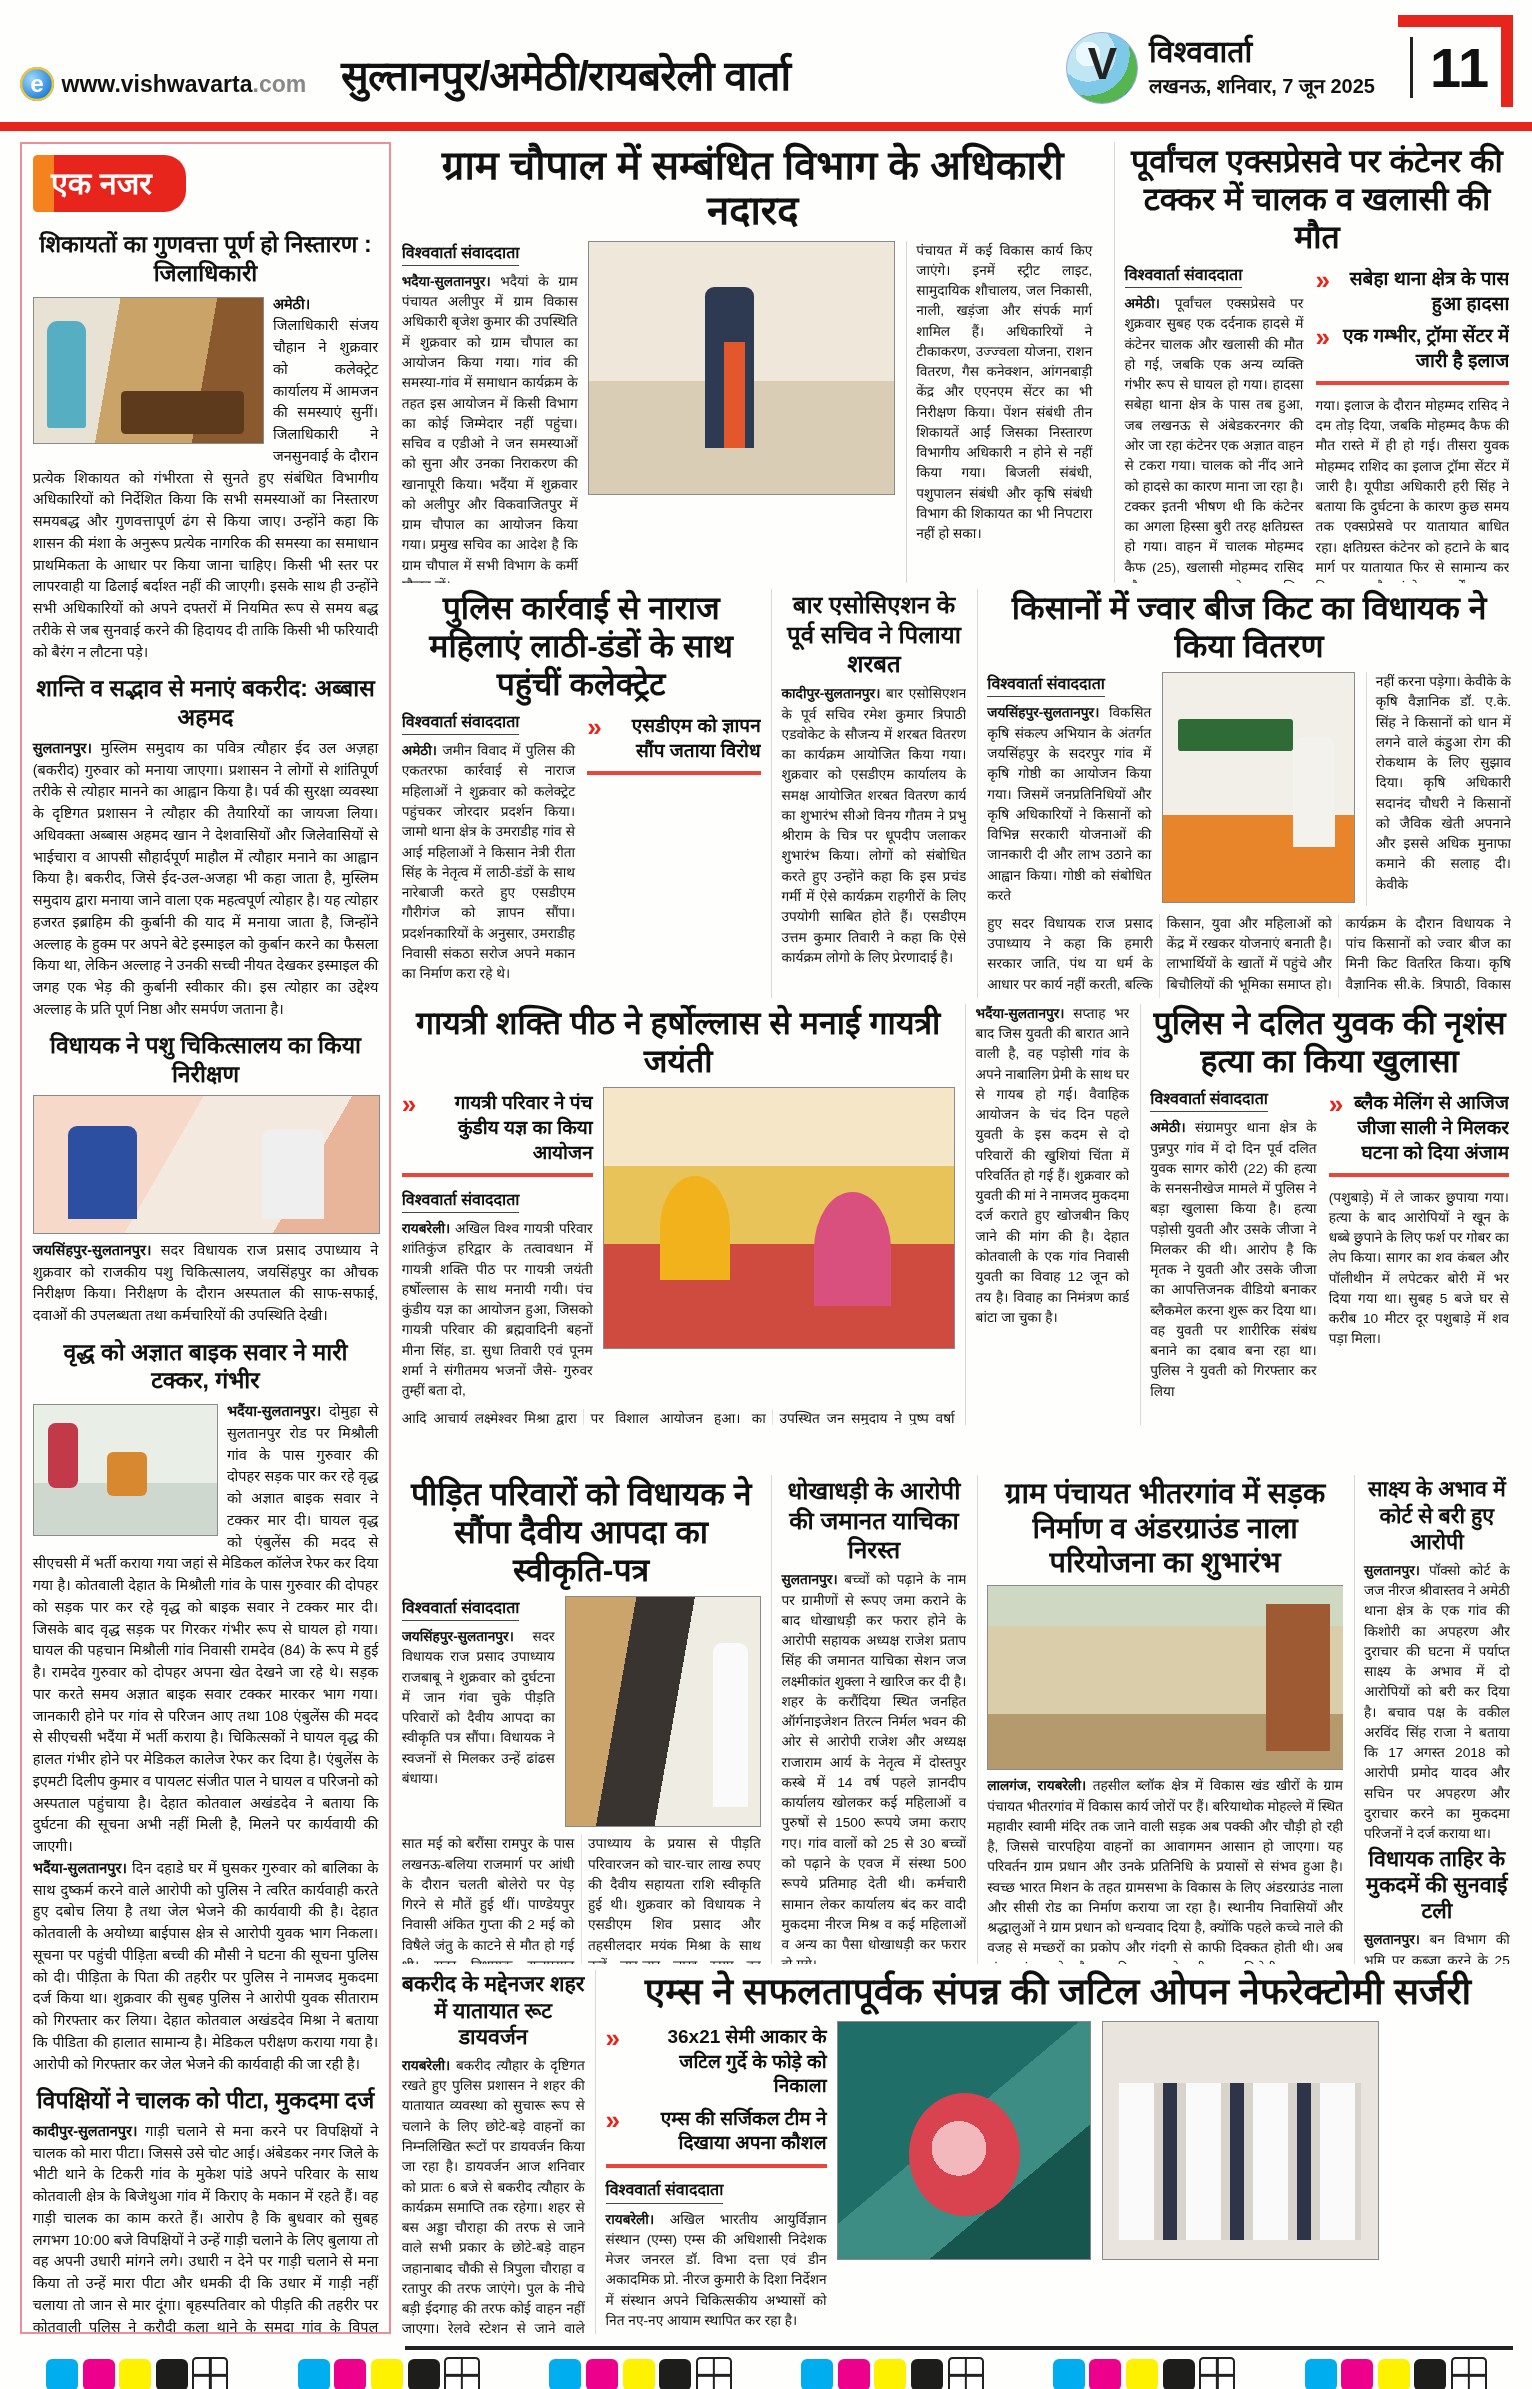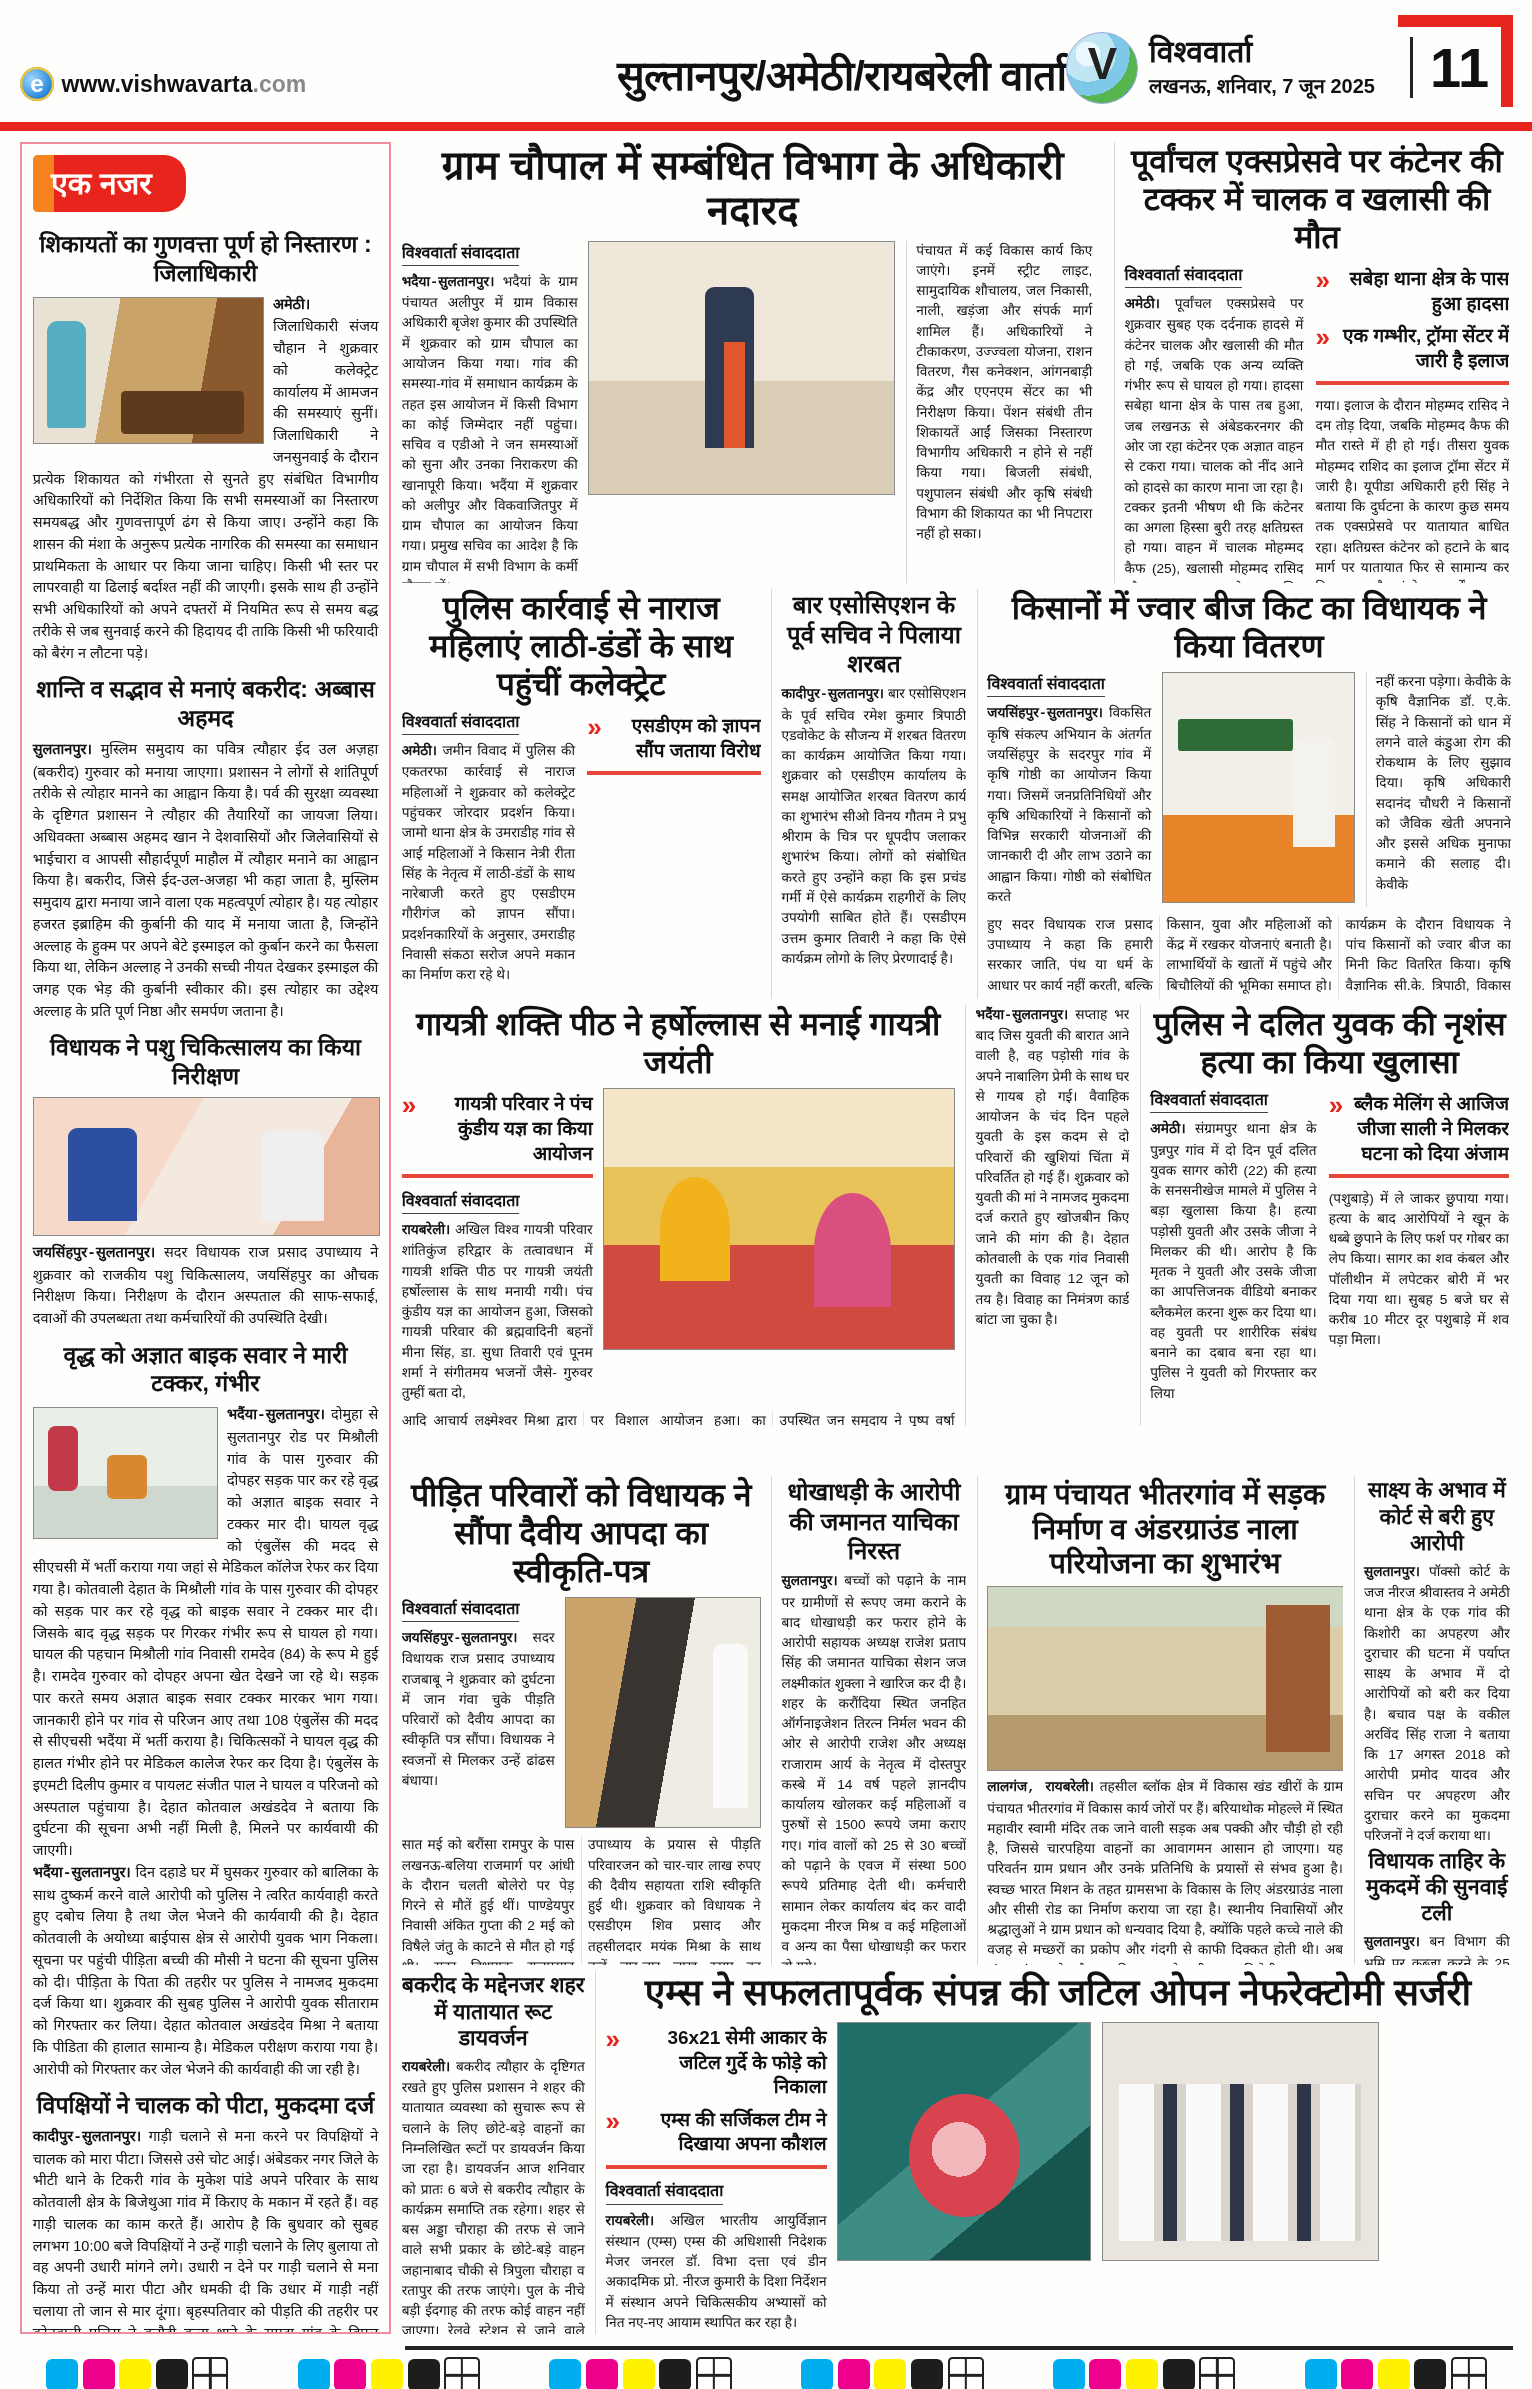--- a/index.html
+++ b/index.html
@@ -9,21 +9,21 @@
 
   
   .masthead{height:122px;display:flex;align-items:center;padding:0 20px;box-sizing:border-box;}
   .url-wrap{display:flex;align-items:center;gap:7.6px;width:321px;margin-top:46px;}
   .ie-icon{width:34px;height:34px;border-radius:50%;
            background:radial-gradient(circle at 35% 35%,#9fd8ff,#1e7fd6 70%);
            color:#fff;font-weight:bold;font-size:24.4px;line-height:34px;text-align:center;
            box-shadow:0 0 0 2.3px #f4c531 inset;}
   .url-text{font-size:23px;font-weight:700;}
   .url-text .grey{color:#888;}
-  .mast-center{flex:1;text-align:right;margin-top:26px;}
+  .mast-center{flex:1;text-align:left;margin-top:26px;}
   .section-title{font-size:41px;font-weight:800;letter-spacing:-0.8px;}
   .brand-wrap{display:flex;align-items:center;gap:10.7px;margin-top:13.7px;}
   .globe-logo{width:70px;height:70px;border-radius:50%;flex:0 0 auto;
       background:radial-gradient(circle at 30% 30%,#eaf8ff 0 18%,#bfe6f2 18% 40%,#7ec8e8 40% 60%,#57b54f 60% 78%,#2f8fd0 78% 100%);
       position:relative;border:1.5px solid #9ad;}
   .globe-logo::after{content:"V";position:absolute;left:0;right:0;top:6.1px;text-align:center;
       font-size:44px;font-weight:900;color:#222;}
   .brand-text .paper-name{font-size:30px;font-weight:900;line-height:1.05;}
   .brand-text .edition-line{font-size:20px;font-weight:700;margin-top:4.6px;}
   .pageno-box{width:115px;height:92px;margin-left:23px;position:relative;
@@ -41,21 +41,21 @@
   .row{display:flex;gap:10.7px;}
   .sec{overflow:hidden;box-sizing:border-box;}
 
   
   .h-xl{font-size:40px;font-weight:900;text-align:center;line-height:1.12;margin:1.5px 0 7.6px 0;}
   .h-lg{font-size:32px;font-weight:900;text-align:center;line-height:1.18;margin:1.5px 0 6.1px 0;}
   .h-md{font-size:24px;font-weight:900;text-align:center;line-height:1.22;margin:1.5px 0 6.1px 0;}
   .h-side{font-size:23px;font-weight:900;line-height:1.25;margin:10.7px 0 6.1px 0;text-align:center;}
   .byline{font-size:16px;font-weight:800;border-bottom:1.5px solid #444;display:inline-block;
           padding-bottom:2.3px;margin-bottom:6.1px;}
-  .dateline{font-weight:800;font-family:Liberation Mono, monospace;}
+  .dateline{font-weight:800;}
   .body{font-size:13.7px;line-height:1.48;text-align:justify;margin:0;}
   .side-body{font-size:14.5px;line-height:1.5;text-align:justify;margin:0;}
   .cols-2{column-count:2;column-gap:13.7px;column-rule:0.8px solid #e2e2e2;}
   .cols-3{column-count:3;column-gap:13.7px;column-rule:0.8px solid #e2e2e2;}
   .cols-5{column-count:5;column-gap:13.7px;column-rule:0.8px solid #e2e2e2;}
   .bullets{margin:4.6px 0 3.1px 0;}
   .bullet{display:flex;gap:9.2px;align-items:flex-start;margin-bottom:7.6px;}
   .chev{color:#e8251c;font-size:26px;font-weight:900;line-height:1;}
   .bullet-text{font-size:19px;font-weight:800;line-height:1.3;text-align:right;}
   .red-underline{height:3.8px;background:#e8463a;margin:7.6px 0 10.7px 0;}

